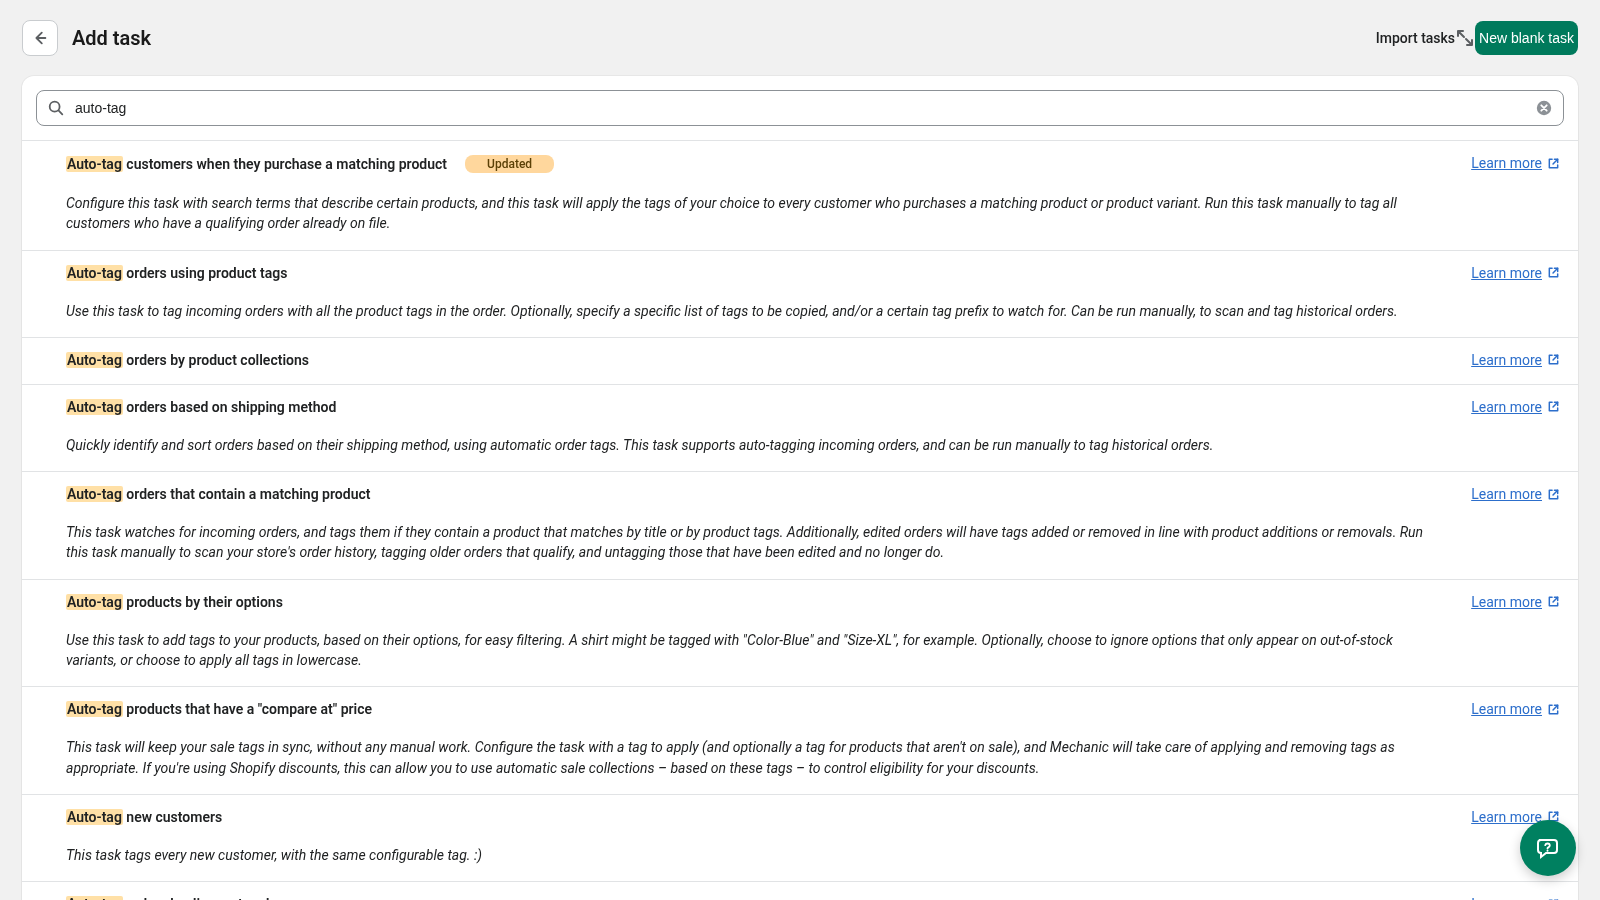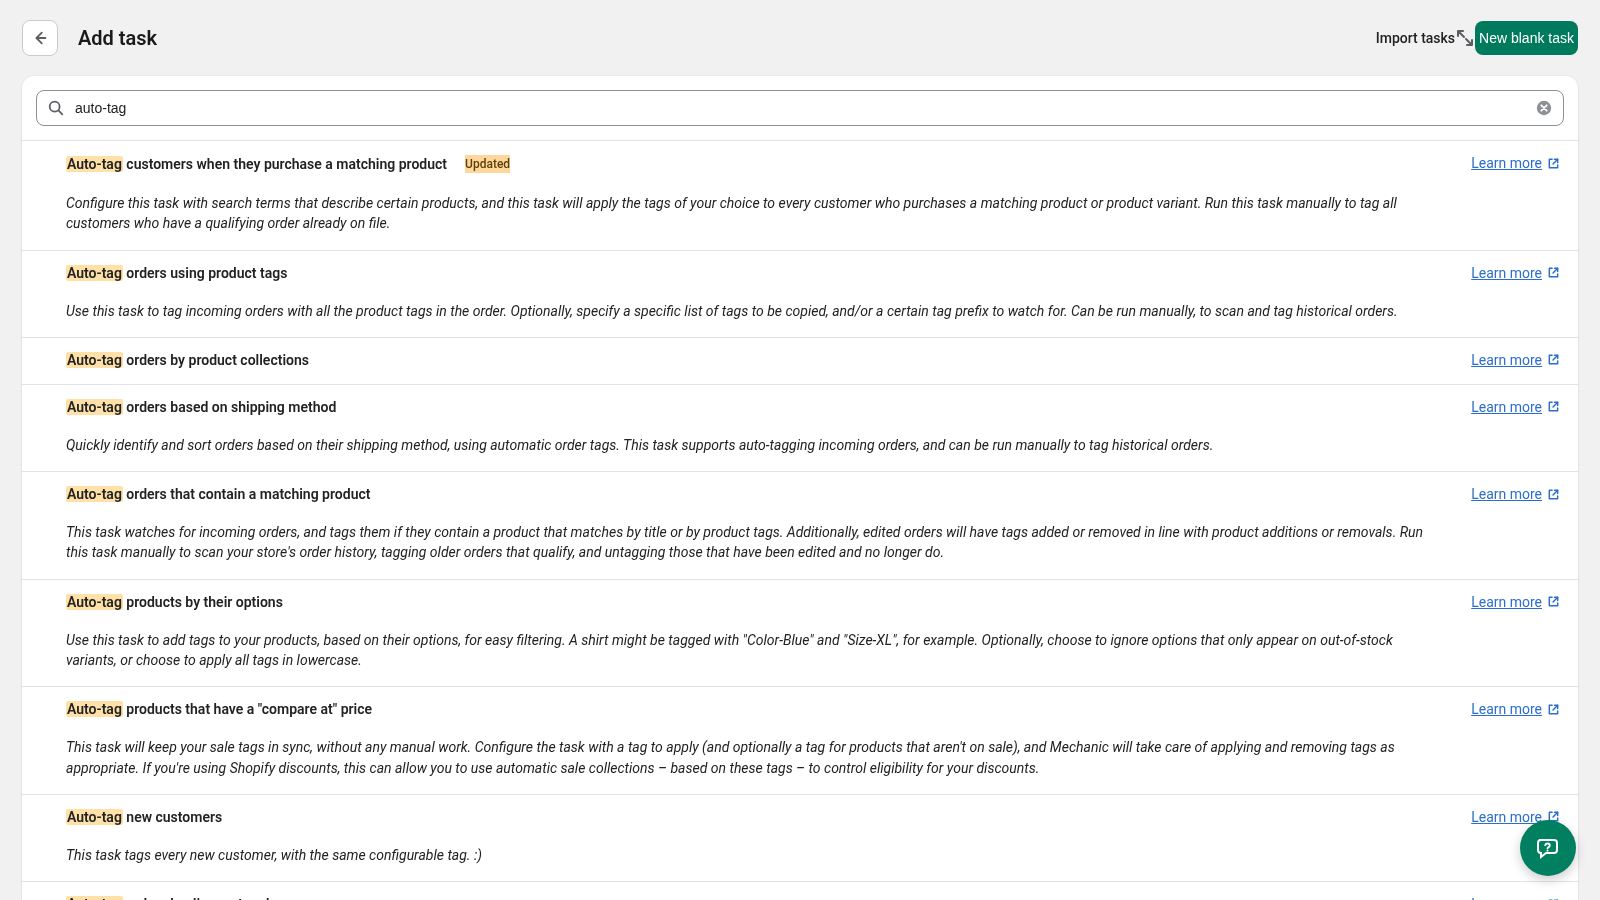--- a/index.html
+++ b/index.html
@@ -18,21 +18,21 @@
   }
   .header {
     display: flex;
     align-items: center;
     justify-content: space-between;
     padding: 20px 22px;
   }
   .header-left {
     display: flex;
     align-items: center;
-    gap: 20px;
+    gap: 14px;
   }
   .back-btn {
     width: 36px;
     height: 36px;
     border: 1px solid #c9cccf;
     background: #ffffff;
     border-radius: 8px;
     display: flex;
     align-items: center;
     justify-content: center;
@@ -140,22 +140,22 @@
     gap: 8px;
   }
   .hl {
     background: #ffe0a6;
     border-radius: 2px;
     padding: 0 1px;
   }
   .badge {
     background: #ffd79d;
     color: #5c4107;
-    border-radius: 0;
-    padding: 2px 0;
+    border-radius: 8px;
+    padding: 2px 22px;
     font-size: 12px;
     font-weight: 500;
     margin-left: 10px;
   }
   .learn-more {
     color: #2c6ecb;
     text-decoration: underline;
     font-size: 14px;
     white-space: nowrap;
     display: inline-flex;

